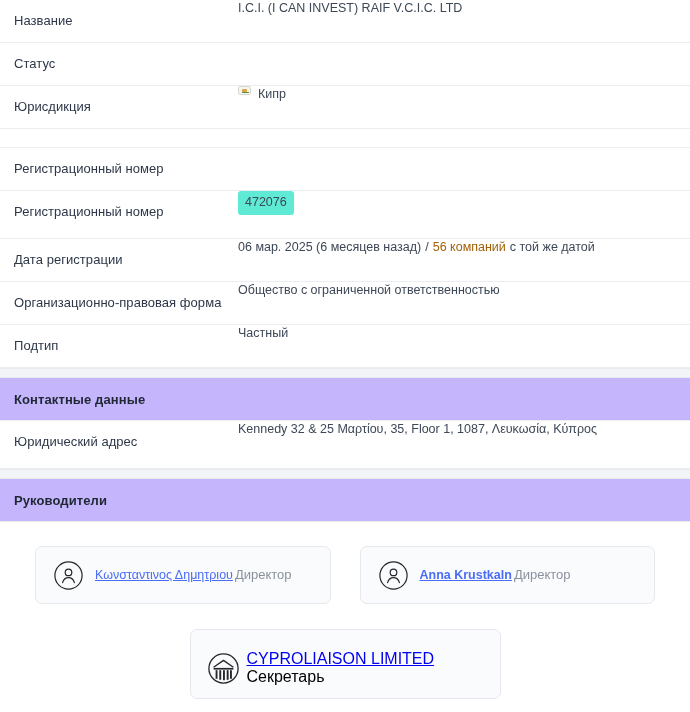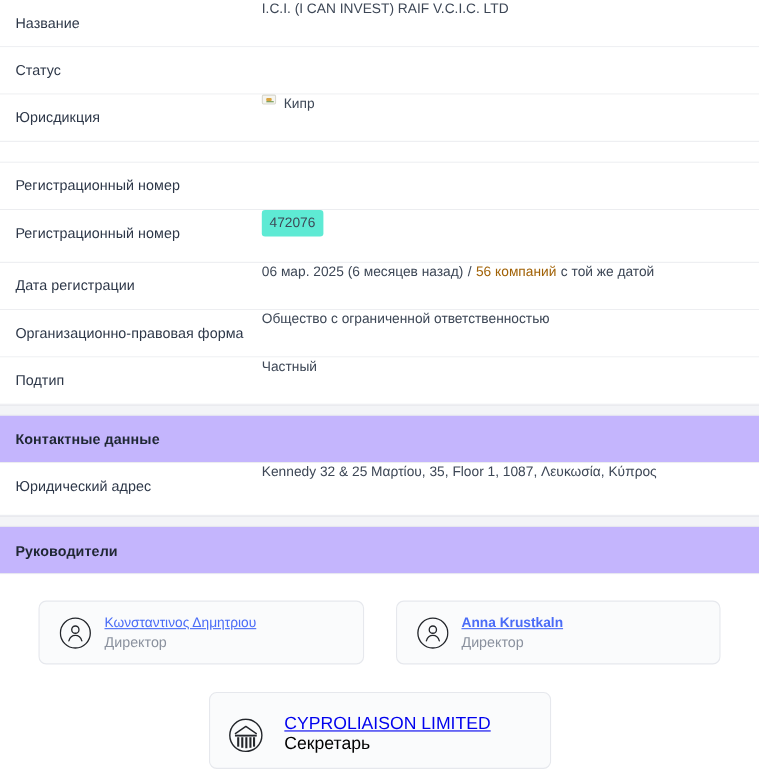--- a/index.html
+++ b/index.html
@@ -152,21 +152,21 @@
     display: flex;
     align-items: center;
     gap: 12px;
     padding: 11px 14px 11px 18px;
   }
   .p-card .avatar {
     width: 29px; height: 29px;
     flex: 0 0 29px;
     line-height: 0;
   }
-  .p-card .meta { display: flex; flex-direction: column; gap: 2px; min-width: 0; }
+  .p-card .meta { display: flex; flex-direction: row; gap: 2px; min-width: 0; }
   .p-card .pname {
     font-size: 12.5px;
     color: #4a6cf7;
     line-height: 16px;
     white-space: nowrap;
   }
   .p-card .pname.bold { font-weight: bold; }
   .p-card .prole {
     font-size: 13px;
     color: #8a919e;
@@ -179,21 +179,21 @@
     padding: 25px 0 0 0;
   }
   .sec-card {
     width: 311px;
     min-height: 62px;
     background: #fafbfc;
     border: 1px solid #e6e8ed;
     border-radius: 7px;
     display: flex;
     align-items: center;
-    gap: 20px;
+    gap: 8px;
     padding: 20px 14px 12px 17px;
   }
   .sec-card .avatar { width: 31px; height: 31px; flex: 0 0 31px; line-height: 0; }
 </style>
 </head>
 <body>
 
 <div class="page">
 
   <div class="row">

